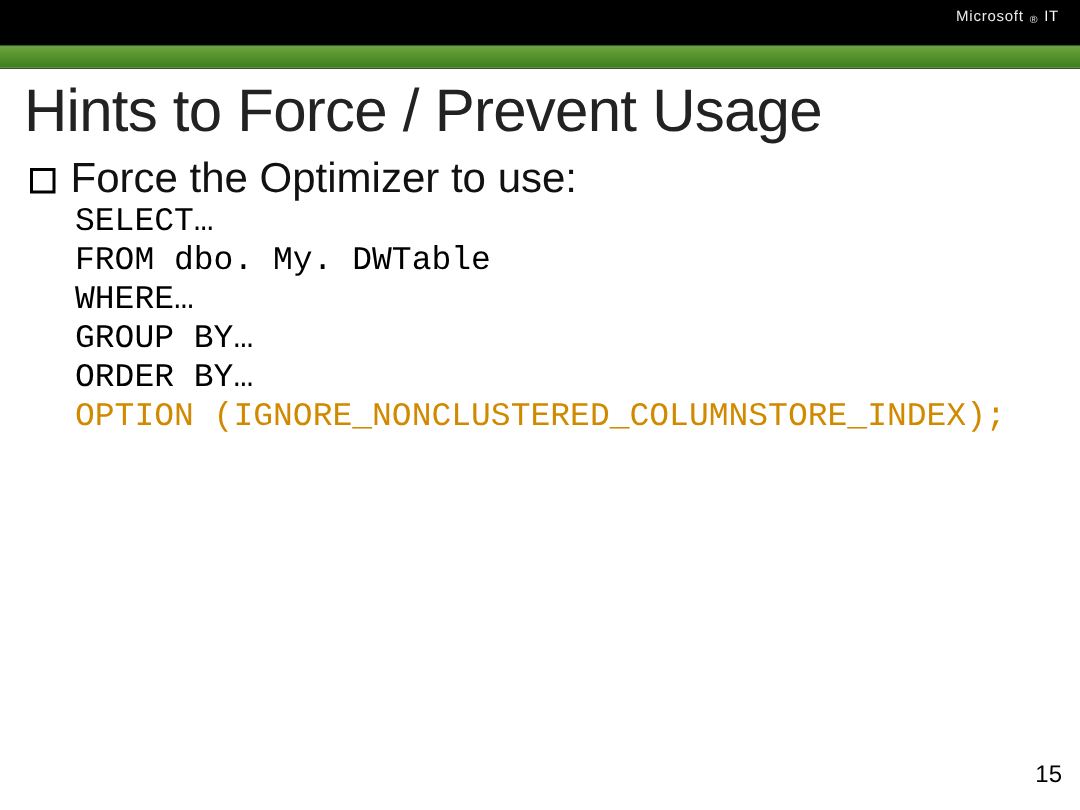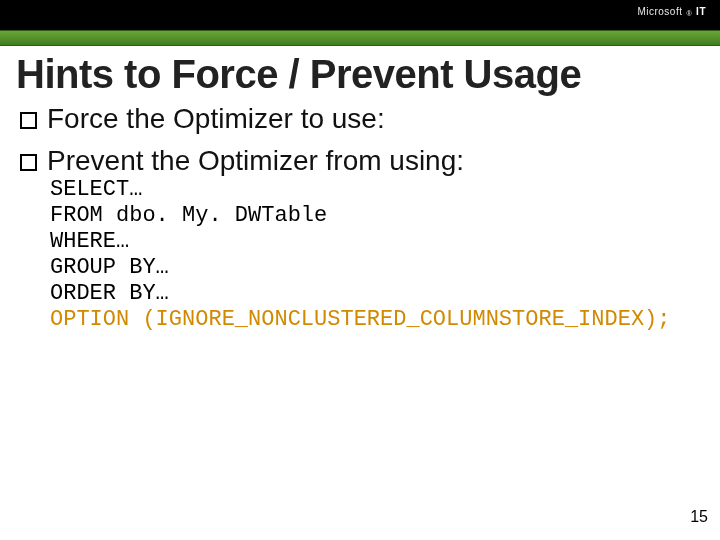--- a/index.html
+++ b/index.html
@@ -29,34 +29,34 @@
     display: flex;
     align-items: flex-end;
     gap: 4px;
   }
   .brand .reg {
     font-size: 7px;
     vertical-align: super;
   }
   .brand .it {
     color: #fff;
-    font-weight: 700;
+    font-weight: 400;
   }
   .greenbar {
     width: 100%;
     height: 14px;
     background: linear-gradient(to bottom, #6aa43a 0%, #3f7e1e 100%);
     border-top: 1px solid #2e5c17;
     border-bottom: 1px solid #2e5c17;
   }
 
   .title {
     margin: 6px 0 6px 16px;
     font-size: 40px;
-    font-weight: 700;
+    font-weight: 400;
     color: #222;
     letter-spacing: -0.5px;
   }
 
   .content {
     margin: 0 20px 0 20px;
   }
 
   .bullet-row {
     display: flex;
@@ -111,24 +111,20 @@
 
 <div class="title">Hints to Force / Prevent Usage</div>
 
 <div class="content">
 
   <div class="bullet-row">
     <div class="sq"></div>
     <div class="bullet-text">Force the Optimizer to use:</div>
   </div>
 
-  <div class="bullet-row second">
-    <div class="sq"></div>
-    <div class="bullet-text">Prevent the Optimizer from using:</div>
-  </div>
   <div class="code"><span>SELECT…
 FROM dbo. My. DWTable
 WHERE…
 GROUP BY…
 ORDER BY…</span>
 <span class="orange">OPTION (IGNORE_NONCLUSTERED_COLUMNSTORE_INDEX);</span></div>
 
 </div>
 
 <div class="pagenum">15</div>

